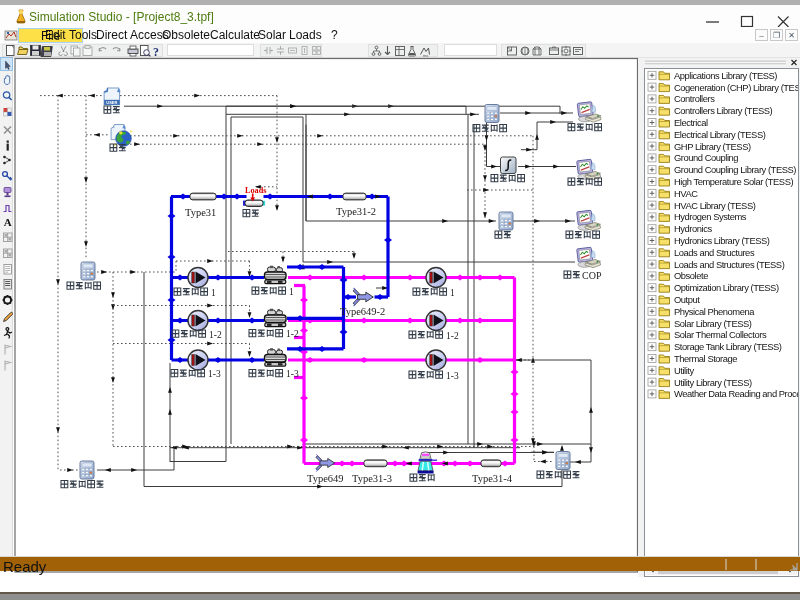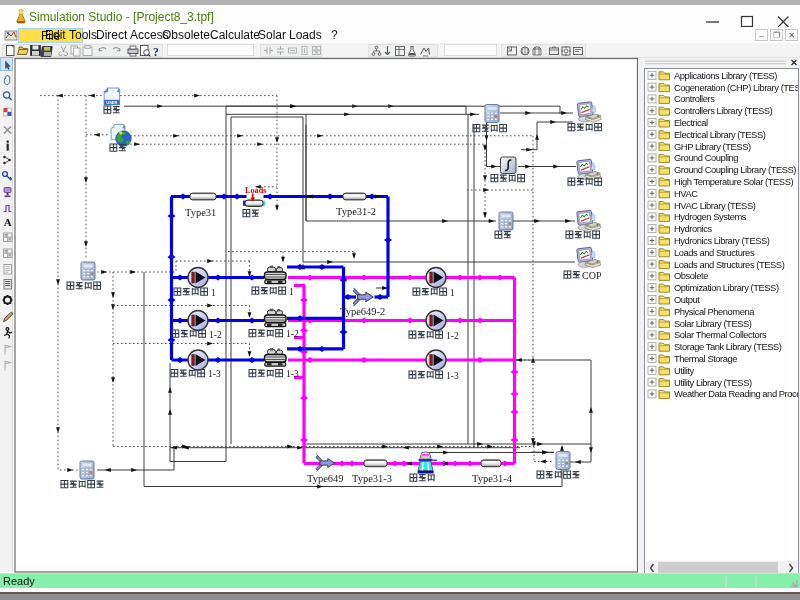--- a/index.html
+++ b/index.html
@@ -9,21 +9,21 @@
 #menu{left:0;top:27px;width:800px;height:16px;background:#fdfdfd;font-size:12px;color:#111}
 #menu .mi{position:absolute;top:1px;height:15px;line-height:15px}
 #toolbar{left:0;top:43px;width:800px;height:14.5px;background:#f4f4f4;border-bottom:1px solid #e2e2e2}
 .tgrp{position:absolute;top:0.5px;height:13px;background:#eef0f0;border:1px solid #e0e0e0}
 .twell{position:absolute;top:1px;height:12px;background:#fff;border:1px solid #dcdcdc}
 #leftbar{left:0;top:58px;width:13px;height:514px;background:#f2f2f2;border-right:1px solid #ddd}
 #rpanel{left:638px;top:58px;width:162px;height:519px;background:#f2f2f2}
 #treebox{position:absolute;left:5.5px;top:10px;width:155px;height:509px;background:#fff;border:1px solid #8a8f98}
 #hscroll{position:absolute;left:1px;bottom:1px;height:14px;right:1px;background:#f1f1f1}
 #hthumb{position:absolute;left:12px;top:1px;width:120px;height:12px;background:#cdcdcd}
-#status{left:0;top:573px;width:800px;height:15px;background:#86efac;border-top:1px solid #d8d8d8;font-size:11px;color:#111}
+#status{left:0;top:556px;width:800px;height:15px;background:#a16207;border-top:1px solid #d8d8d8;font-size:15px;color:#111}
 #status span{position:absolute;left:3px;top:1px}
 #bstrip{left:0;top:592px;width:800px;height:8px;background:#8f8f8f;border-top:2px solid #63574b}
 .wbtn{position:absolute;top:1.5px;width:13px;height:12.5px;background:#fbfbfb;border:1px solid #c8c8c8;font-size:8px;line-height:11px;text-align:center;color:#456}
 </style></head><body>
 <div class="abs" id="topedge"></div>
 <div class="abs" id="title">
 <svg class="abs" style="left:13px;top:3px" width="16" height="17">
       <path d="M6 2 h4 l-1 4 3 7 a1.5 1.5 0 0 1 -1.5 2 h-5 a1.5 1.5 0 0 1 -1.5 -2 l3-7 Z" fill="#f0b024" stroke="#a06a00" stroke-width="0.8"></path>
       <circle cx="8" cy="4" r="2.2" fill="#f8d860"></circle>
       <path d="M4 14 h8" stroke="#7a4a00" stroke-width="1.4"></path>

